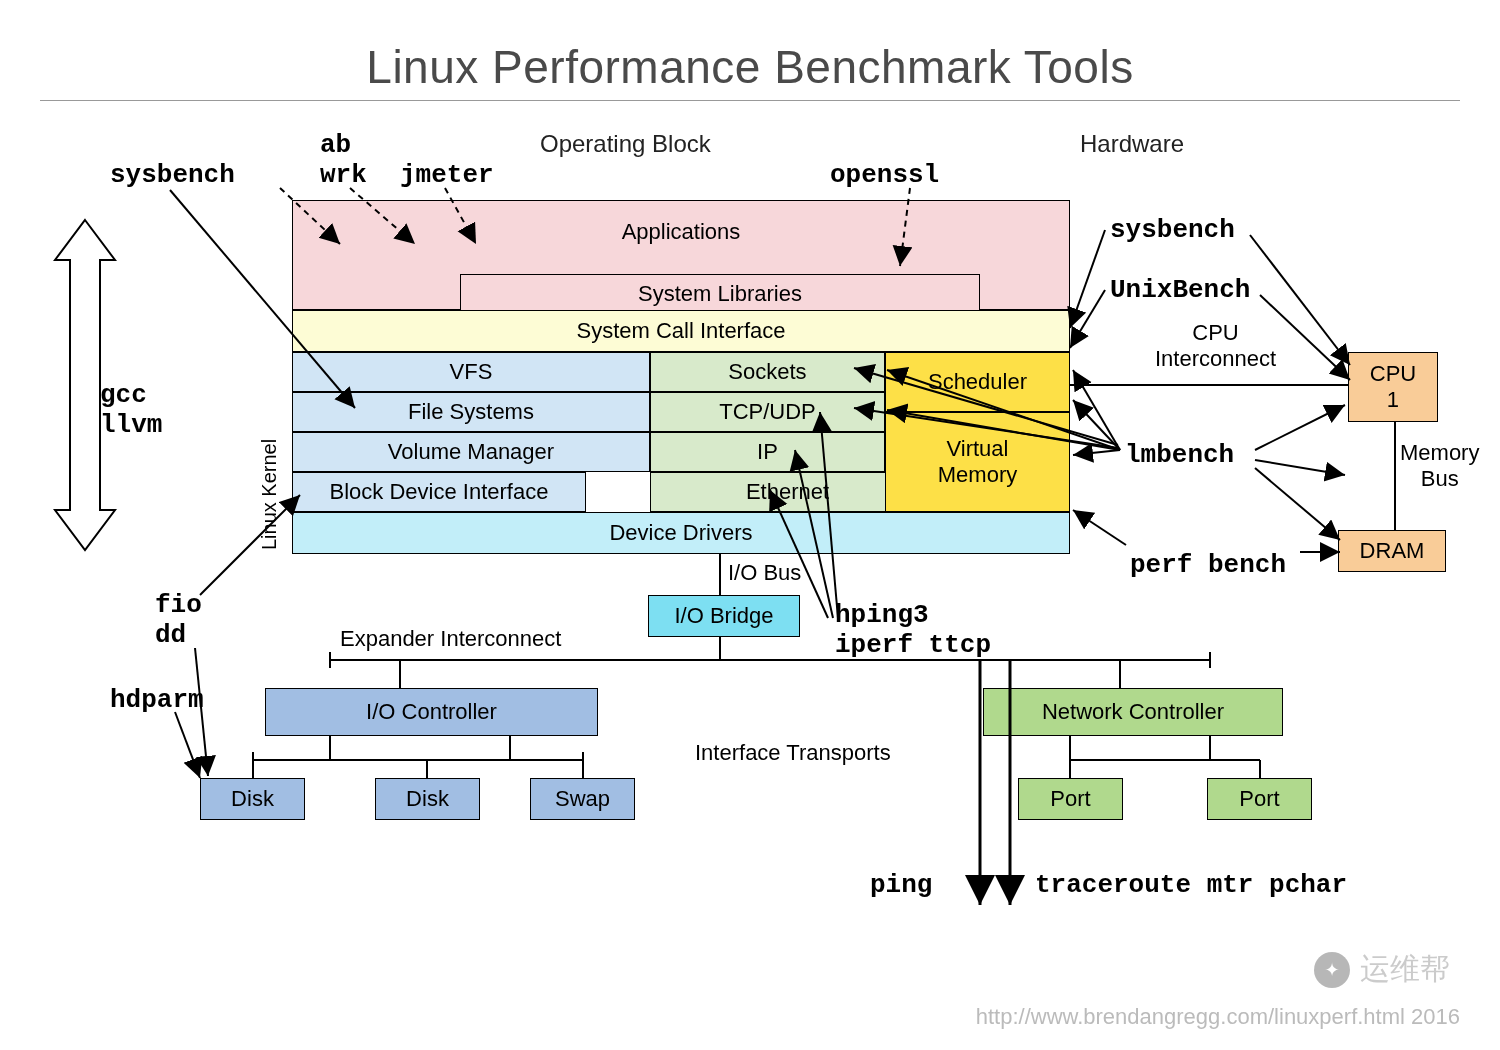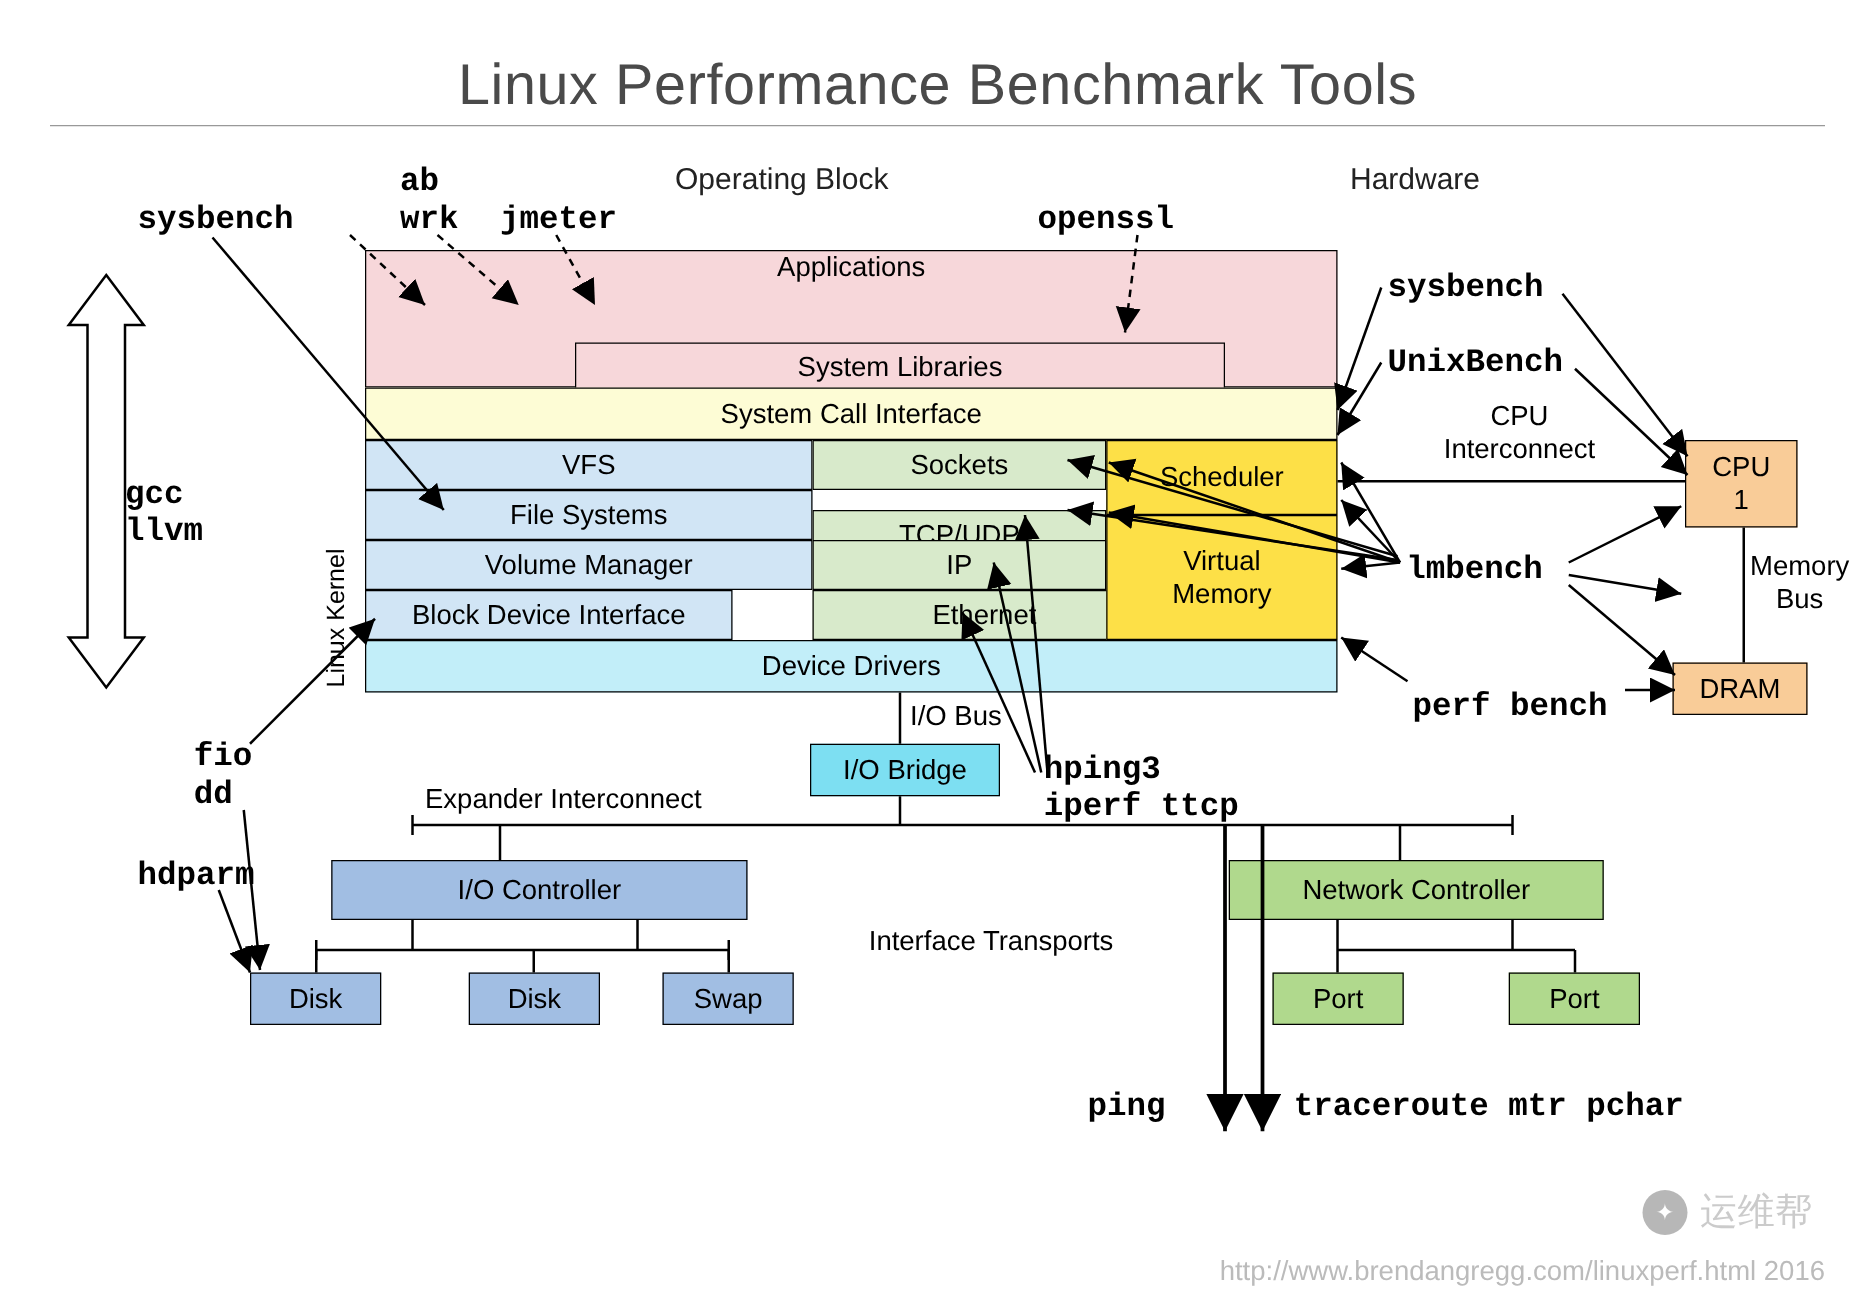--- a/index.html
+++ b/index.html
@@ -132,32 +132,32 @@
   <div class="tool" style="left:1110px; top:215px;">sysbench</div>
   <div class="tool" style="left:1110px; top:275px;">UnixBench</div>
   <div class="tool" style="left:1125px; top:440px;">lmbench</div>
   <div class="tool" style="left:1130px; top:530px;margin-top:20px;">perf bench</div>
 
   <div class="tool" style="left:835px; top:600px;">hping3</div>
   <div class="tool" style="left:835px; top:630px;">iperf ttcp</div>
   <div class="tool" style="left:870px; top:870px;">ping</div>
   <div class="tool" style="left:1035px; top:870px;">traceroute mtr pchar</div>
 
-  <div class="box pink" style="left:292px; top:200px; width:778px; height:110px; align-items:flex-start; ">Applications</div>
+  <div class="box pink" style="left:292px; top:200px; width:778px; height:110px; align-items:flex-start; padding-top:18px;">Applications</div>
   <div class="box pink" style="left:460px; top:274px; width:520px; height:40px;text-align:center;">System Libraries</div>
 
   <div class="box yellow" style="left:292px; top:310px; width:778px; height:42px;">System Call Interface</div>
 
   <div class="box lblue" style="left:292px; top:352px; width:358px; height:40px;">VFS</div>
   <div class="box lblue" style="left:292px; top:392px; width:358px; height:40px;">File Systems</div>
   <div class="box lblue" style="left:292px; top:432px; width:358px; height:40px;">Volume Manager</div>
   <div class="box lblue" style="left:292px; top:472px; width:294px; height:40px;">Block Device Interface</div>
 
   <div class="box lgreen" style="left:650px; top:352px; width:235px; height:40px;">Sockets</div>
-  <div class="box lgreen" style="left:650px; top:392px; width:235px; height:40px;margin-top:16px;">TCP/UDP</div>
+  <div class="box lgreen" style="left:650px; top:392px; width:235px; height:40px;">TCP/UDP</div>
   <div class="box lgreen" style="left:650px; top:432px; width:235px; height:40px;">IP</div>
   <div class="box lgreen" style="left:650px; top:472px; width:275px; height:40px;">Ethernet</div>
 
   <div class="box tan" style="left:885px; top:352px; width:185px; height:60px;">Scheduler</div>
   <div class="box tan" style="left:885px; top:412px; width:185px; height:100px; white-space:pre-line;">Virtual
 Memory</div>
 
   <div class="box cyan" style="left:292px; top:512px; width:778px; height:42px;">Device Drivers</div>
 
   <div class="vtext" style="position:absolute; left:258px; top:360px; height:190px;">Linux Kernel</div>

